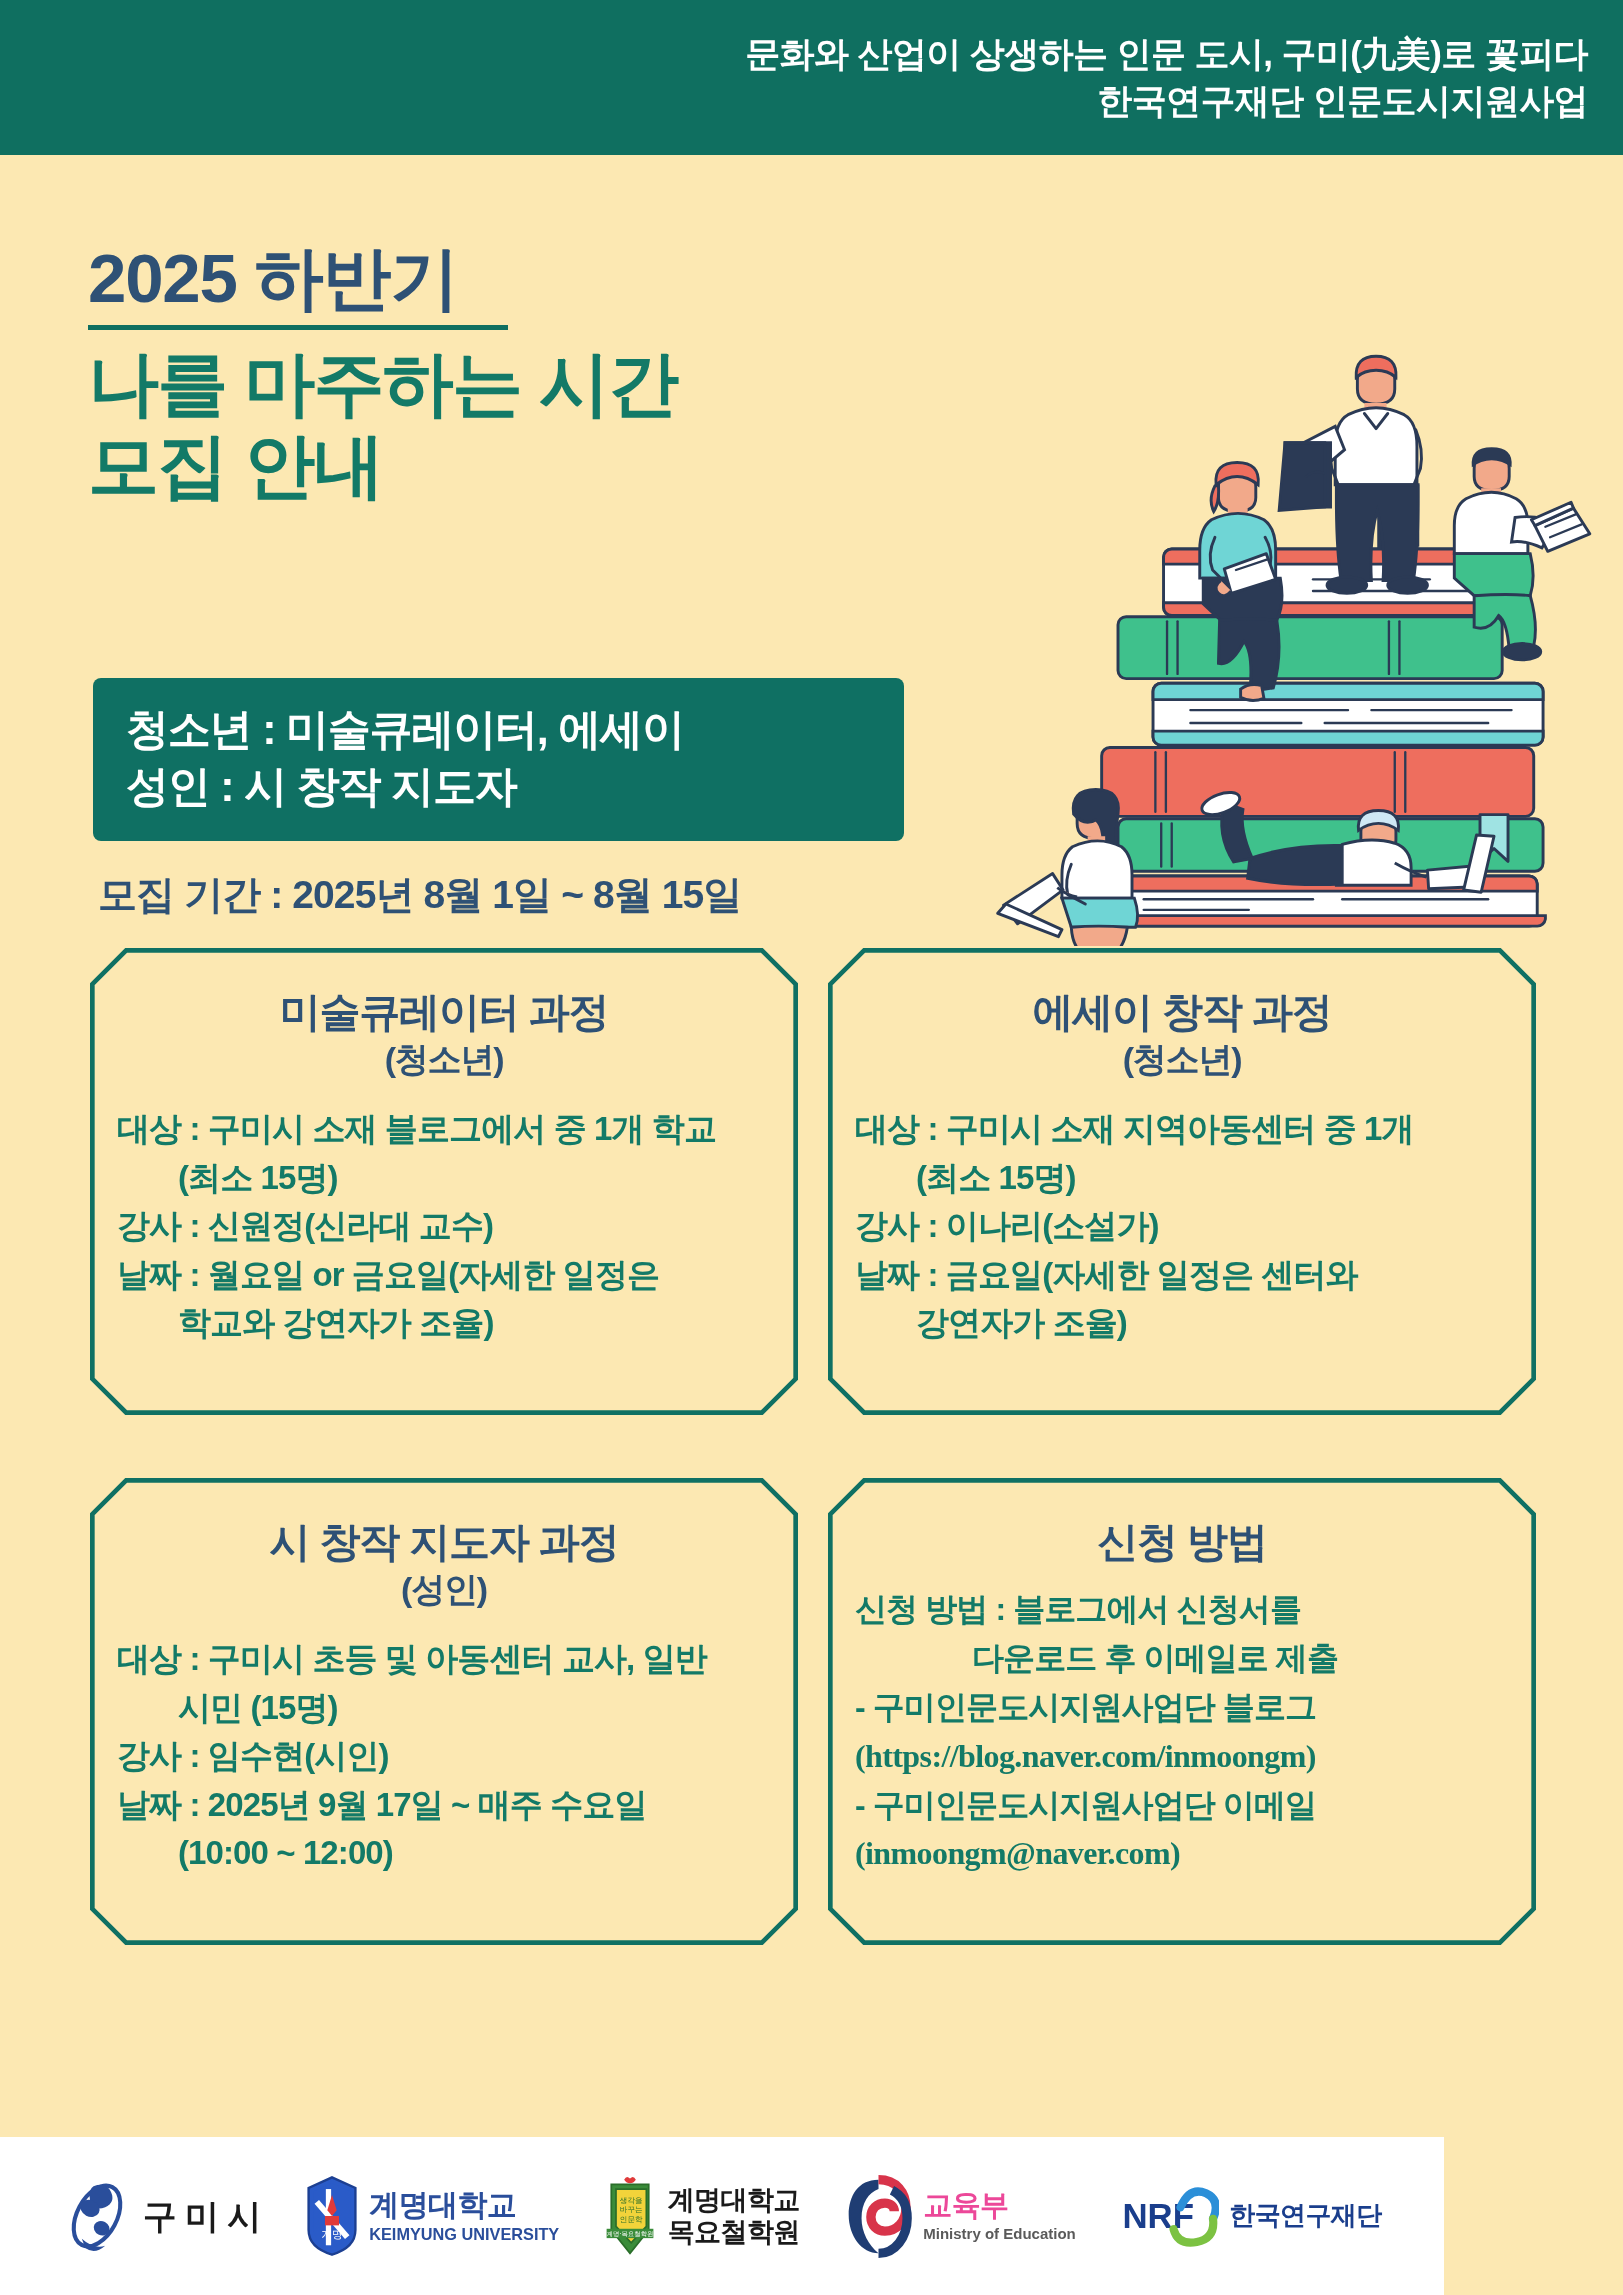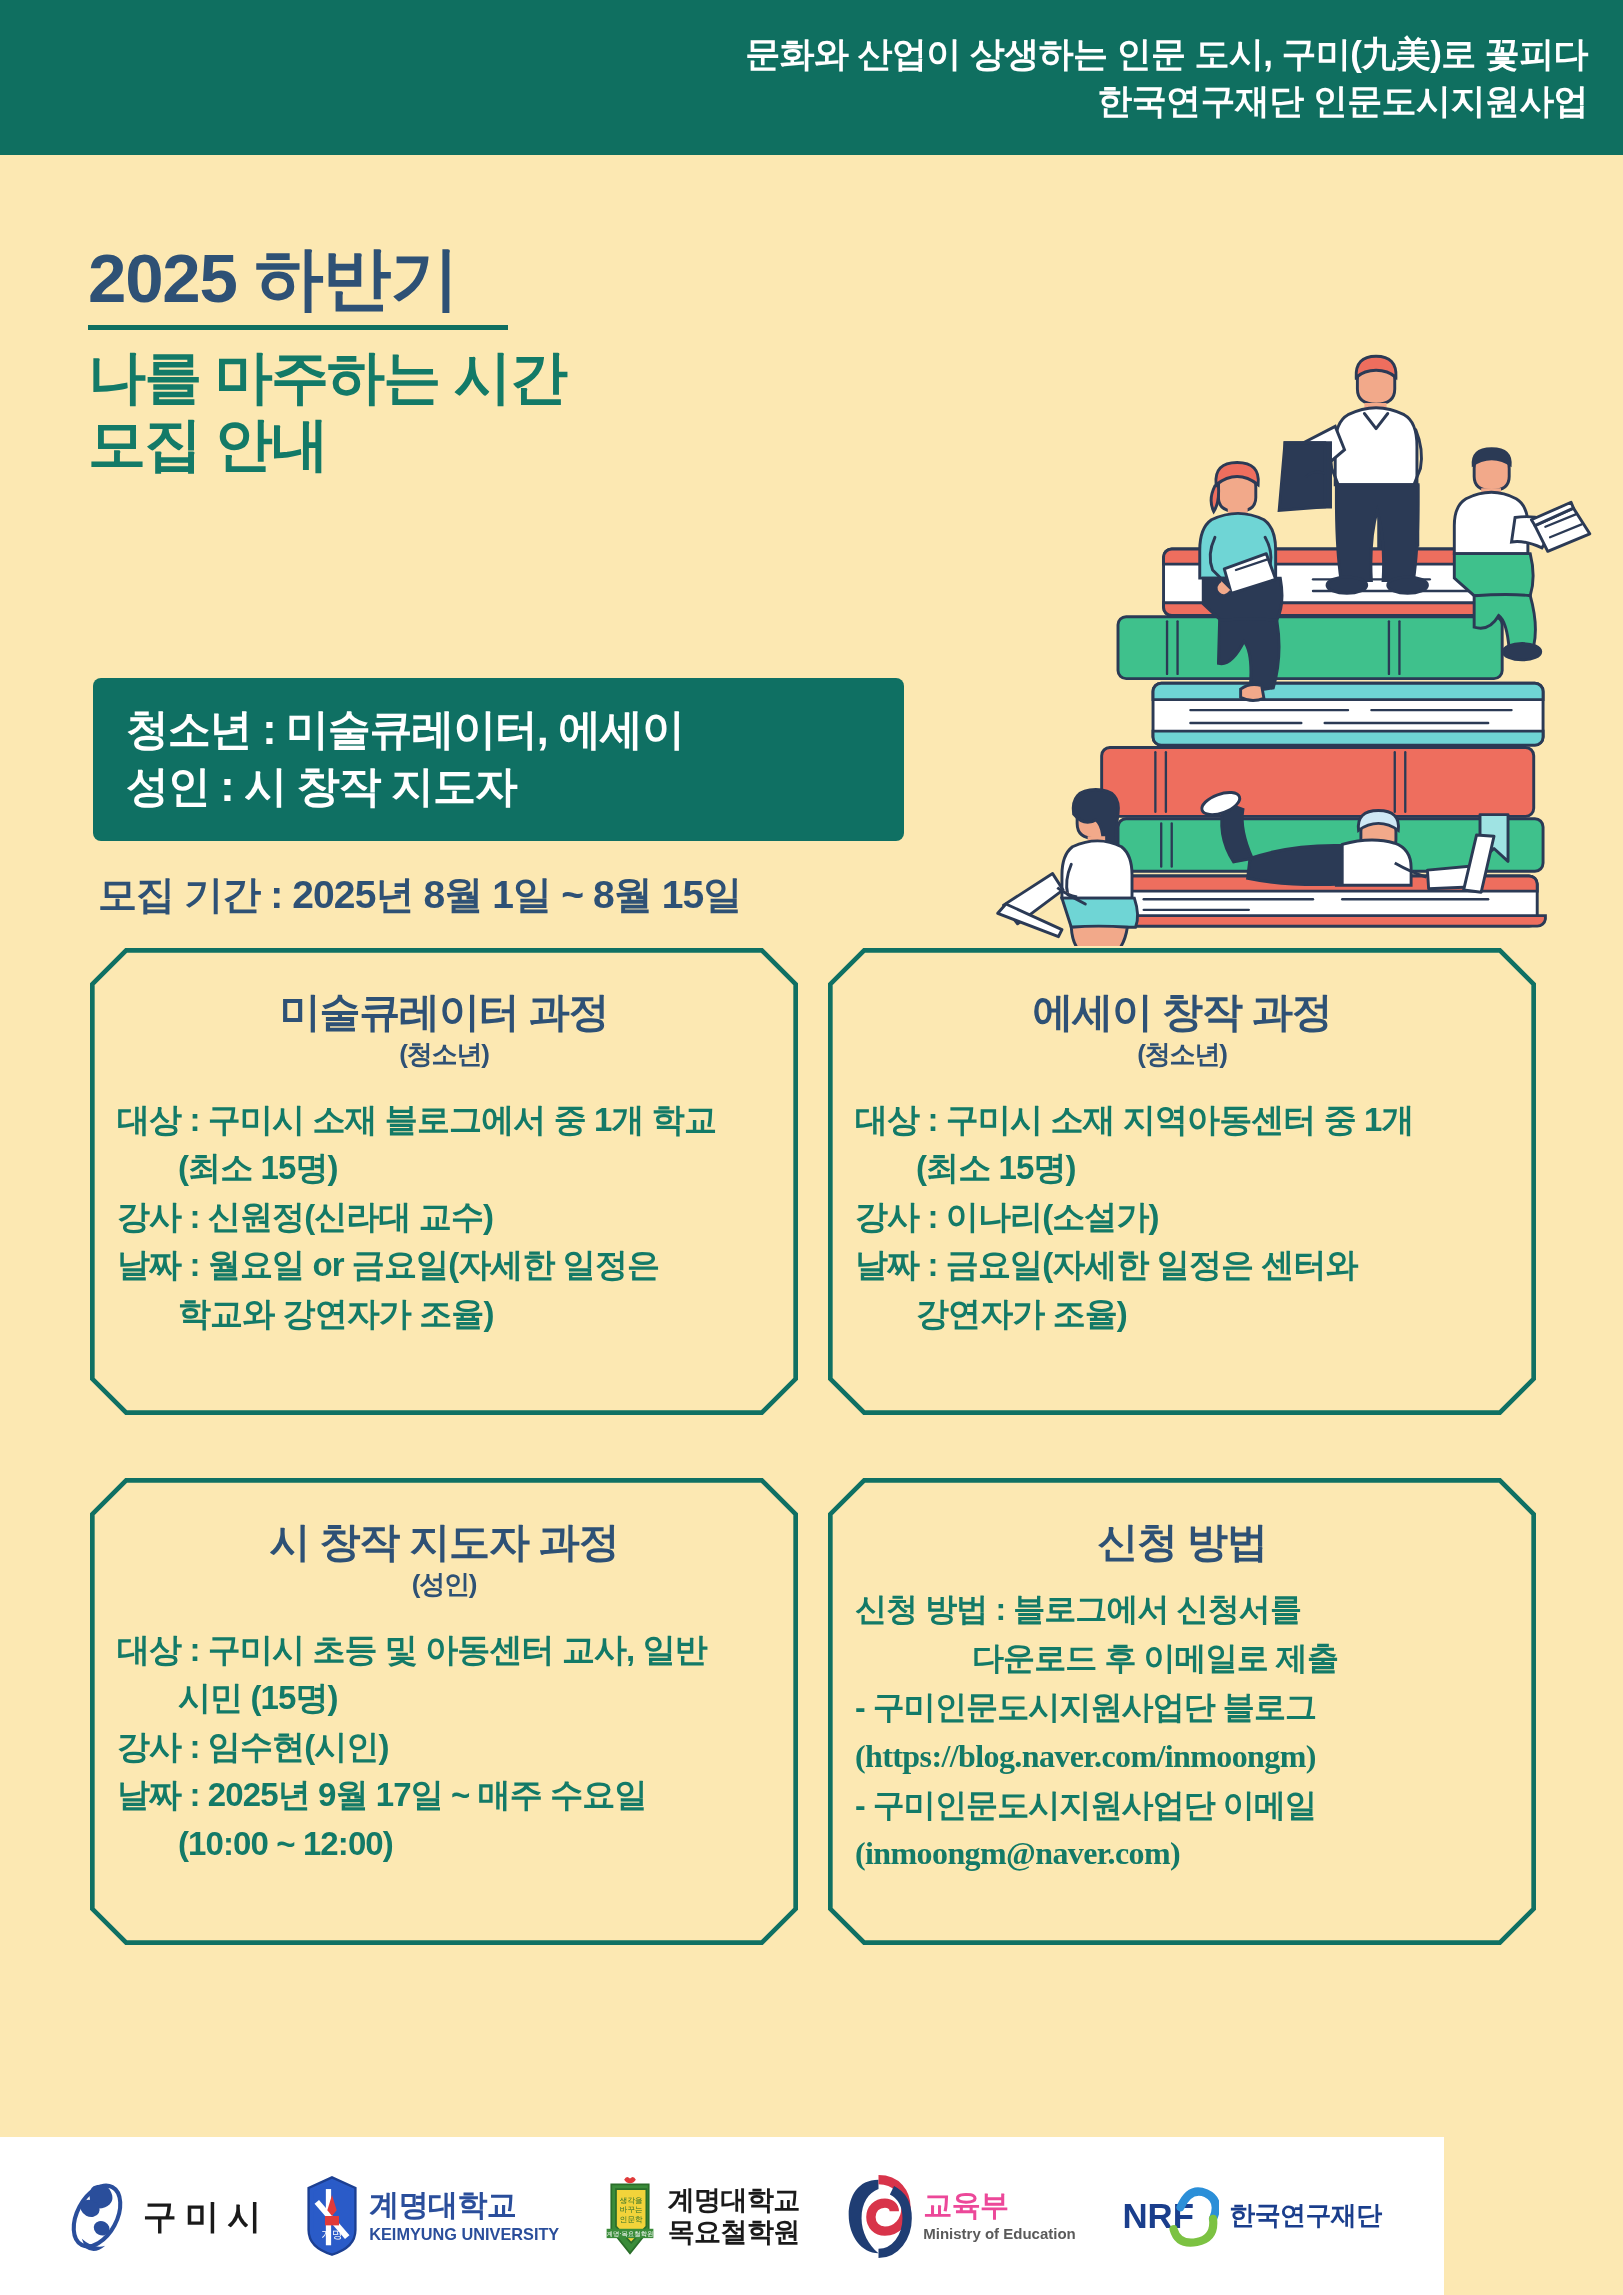--- a/index.html
+++ b/index.html
@@ -30,21 +30,21 @@
   #title-block{ position:absolute; left:88px; top:244px; width:910px; }
   #year-label{
     color:#2E5175; font-weight:800; font-size:69px;
     line-height:1.0; letter-spacing:-1.2px; white-space:nowrap;
     display:inline-block; padding-bottom:8.2px;
   }
   #year-underline{
     width:420px; height:5.3px; background:#0F6F60; margin-top:3.5px; margin-bottom:13px;
   }
   .main-title-line{
-    color:#137A67; font-weight:800; font-size:58px;
+    color:#137A67; font-weight:800; font-size:71px;
     line-height:1.16; letter-spacing:-1.8px; white-space:nowrap;
   }
 
   
   #audience-badge{
     position:absolute; left:93px; top:678px;
     width:811px; min-height:153px;
     background:#0F7063; border-radius:8px;
     padding:23px 33px 26px 33px;
     display:flex; flex-direction:column; justify-content:center;
@@ -87,21 +87,21 @@
     pointer-events:none;
   }
   .card-title{
     position:relative; z-index:2;
     color:#2E5175; font-weight:800; font-size:41px;
     line-height:1.2; letter-spacing:-1.2px; text-align:center;
     margin-top:13px;
   }
   .card-subtitle{
     position:relative; z-index:2;
-    color:#2E5175; font-weight:800; font-size:26px;
+    color:#2E5175; font-weight:800; font-size:34px;
     line-height:1.2; letter-spacing:-1.2px; text-align:center;
     margin-top:2.3px;
   }
   .card-body{
     position:relative; z-index:2;
     width:100%; margin-top:26px;
     display:flex; flex-direction:column; gap:2.3px;
   }
   .card-line{
     color:#137A67; font-weight:800; font-size:33px;

